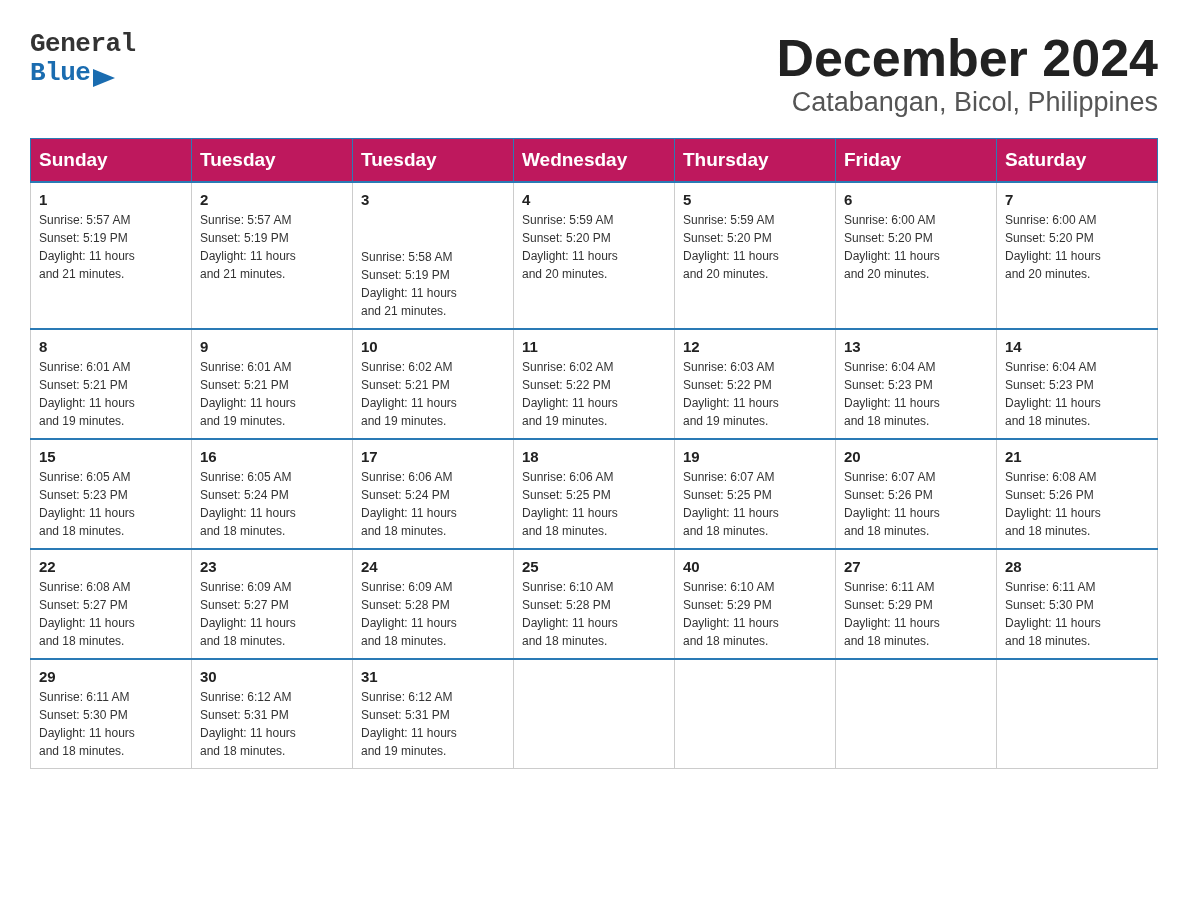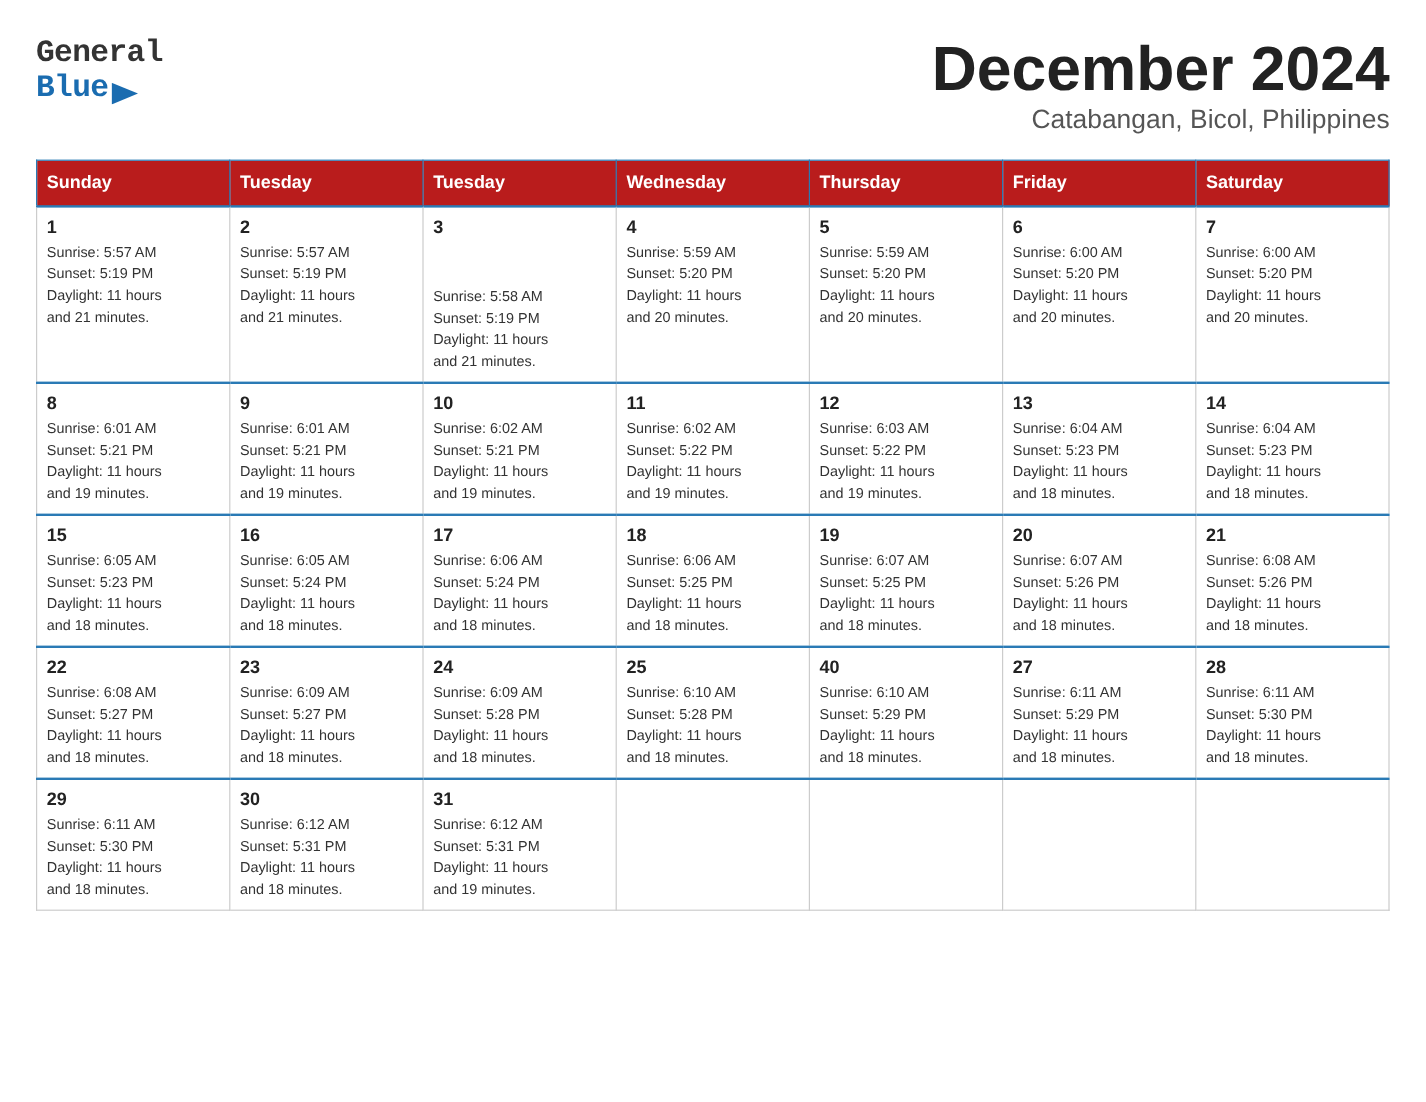--- a/index.html
+++ b/index.html
@@ -19,34 +19,34 @@
     .title-block {
       text-align: right;
     }
     .title-block h1 {
       font-size: 52px;
       font-weight: bold;
       color: #222;
       line-height: 1.1;
     }
     .title-block h2 {
-      font-size: 22px;
+      font-size: 27px;
       font-weight: normal;
       color: #555;
     }
     table {
       width: 100%;
       border-collapse: collapse;
       table-layout: fixed;
     }
     thead tr th {
-      background-color: #b91c1c;
+      background-color: #be185d;
       color: #fff;
       padding: 10px 8px;
-      font-size: 15px;
+      font-size: 19px;
       font-weight: bold;
       text-align: left;
       border: 1px solid #2a7ab5;
     }
     tbody tr td {
       vertical-align: top;
       padding: 8px;
       border: 1px solid #ccc;
       border-top: 2px solid #2a7ab5;
       font-size: 12.5px;

